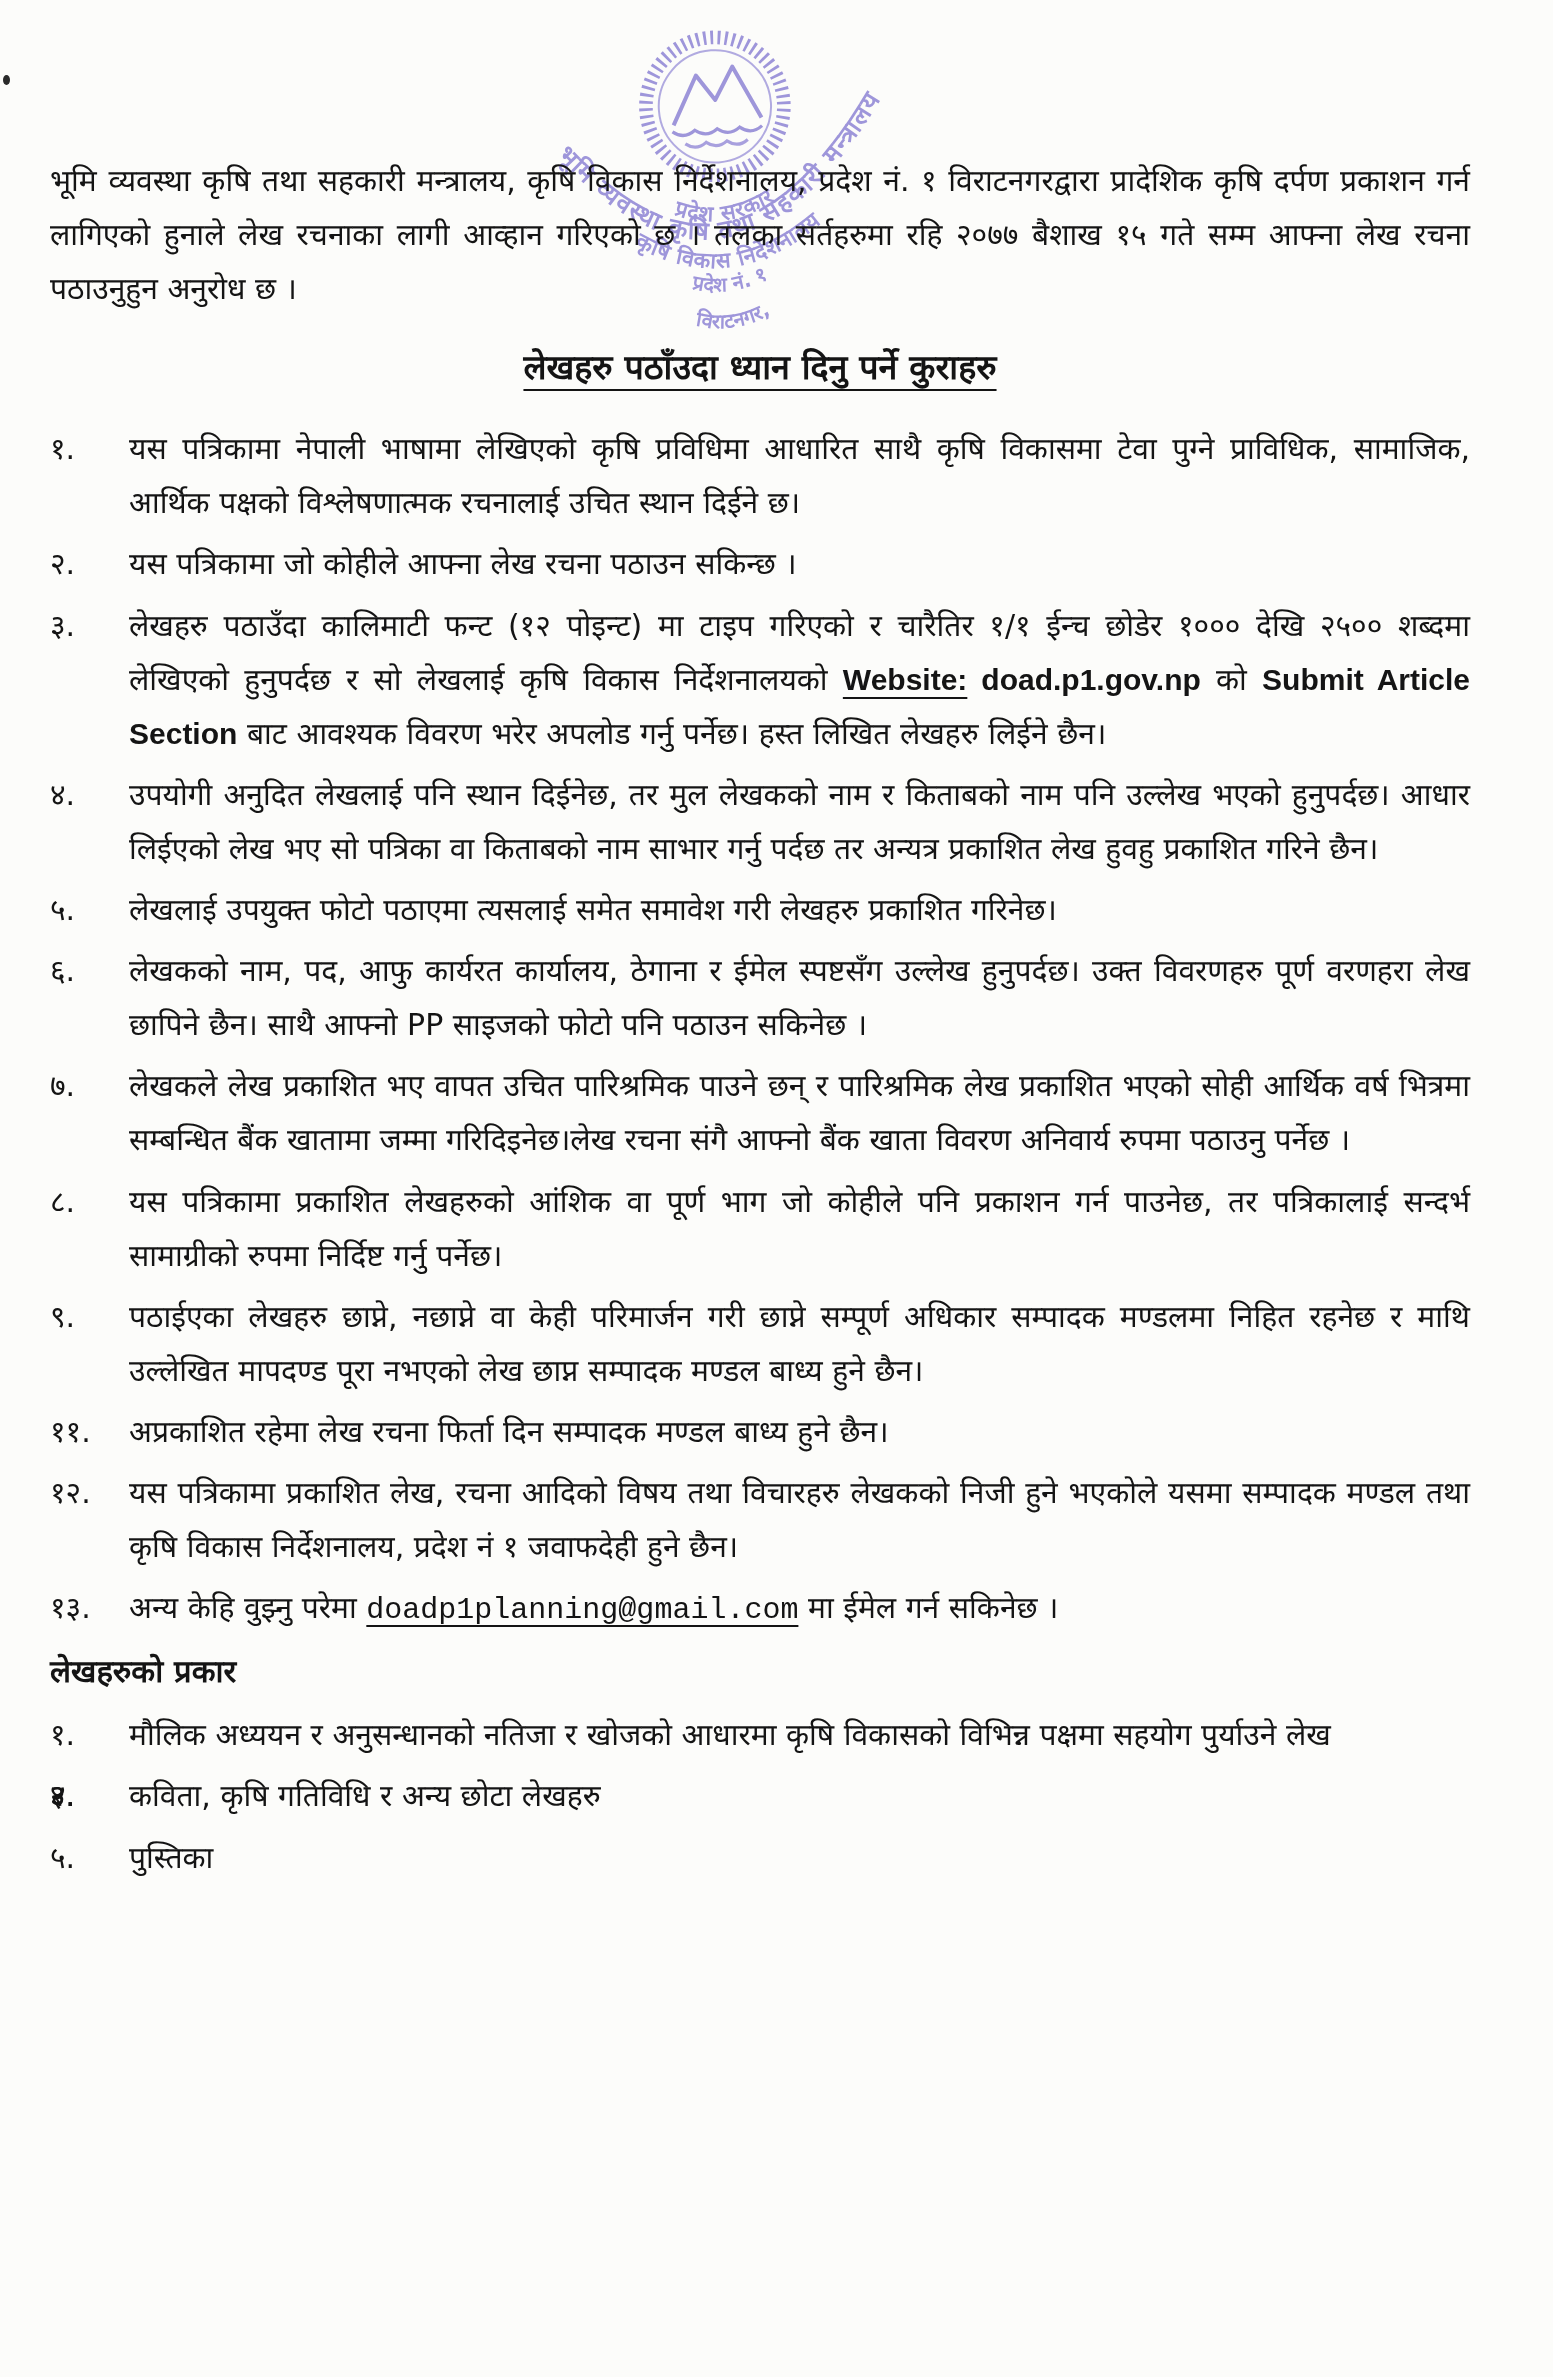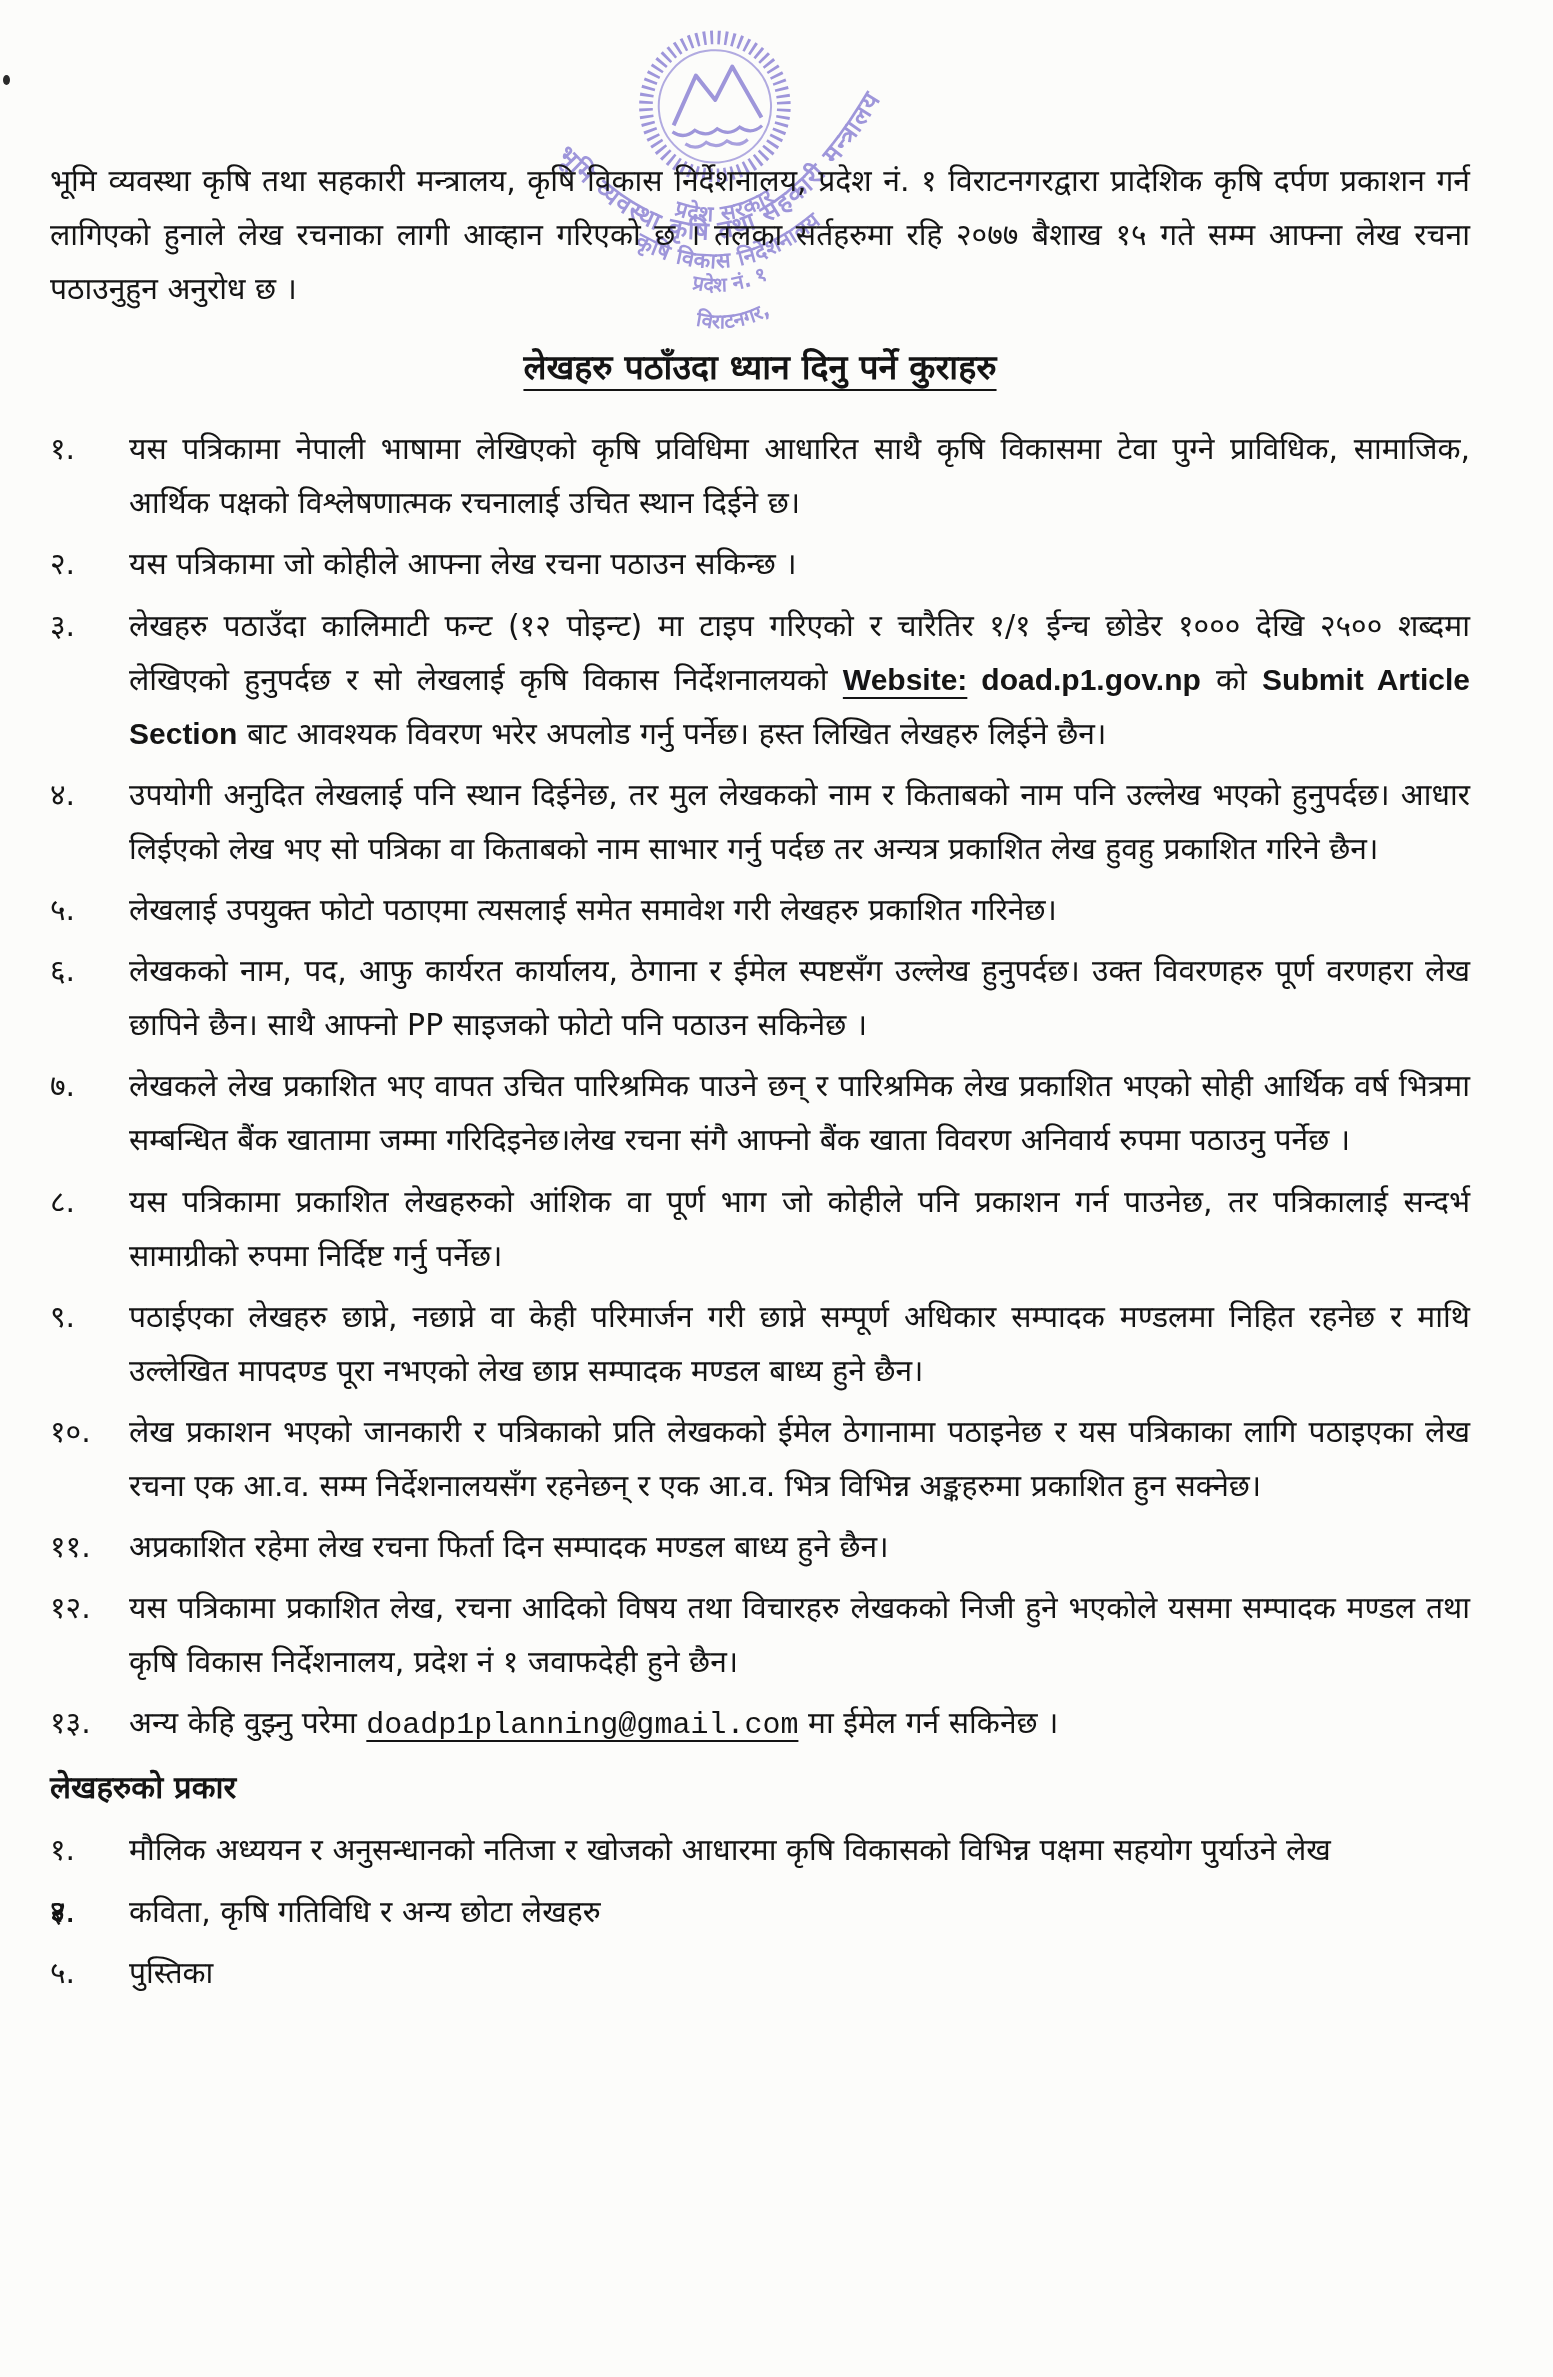--- a/index.html
+++ b/index.html
@@ -174,23 +174,20 @@
       <li>
         <span class="num">७.</span><span>लेखकले लेख प्रकाशित भए वापत उचित पारिश्रमिक पाउने छन् र पारिश्रमिक लेख प्रकाशित भएको सोही आर्थिक वर्ष भित्रमा सम्बन्धित बैंक खातामा जम्मा गरिदिइनेछ।लेख रचना संगै आफ्नो बैंक खाता विवरण अनिवार्य रुपमा पठाउनु पर्नेछ  ।</span>
       </li>
       <li>
         <span class="num">८.</span><span>यस पत्रिकामा प्रकाशित लेखहरुको आंशिक वा पूर्ण भाग जो कोहीले पनि प्रकाशन गर्न पाउनेछ, तर पत्रिकालाई सन्दर्भ सामाग्रीको रुपमा निर्दिष्ट गर्नु पर्नेछ।</span>
       </li>
       <li>
         <span class="num">९.</span><span>पठाईएका लेखहरु छाप्ने, नछाप्ने वा केही परिमार्जन गरी छाप्ने सम्पूर्ण अधिकार सम्पादक मण्डलमा निहित रहनेछ र माथि उल्लेखित मापदण्ड पूरा नभएको लेख छाप्न सम्पादक मण्डल बाध्य हुने छैन।</span>
       </li>
       <li>
-        <span class="num">१०.</span><span>लेख प्रकाशन भएको जानकारी र पत्रिकाको प्रति लेखकको ईमेल ठेगानामा पठाइनेछ र यस पत्रिकाका लागि पठाइएका लेख रचना एक आ.व. सम्म निर्देशनालयसँग रहनेछन् र एक आ.व. भित्र विभिन्न अङ्कहरुमा प्रकाशित हुन सक्नेछ।</span>
-      </li>
-      <li>
         <span class="num">११.</span><span>अप्रकाशित रहेमा लेख रचना फिर्ता दिन सम्पादक मण्डल बाध्य हुने छैन।</span>
       </li>
       <li>
         <span class="num">१२.</span><span>यस पत्रिकामा प्रकाशित लेख, रचना आदिको विषय तथा विचारहरु लेखकको निजी हुने भएकोले यसमा सम्पादक मण्डल तथा कृषि विकास निर्देशनालय, प्रदेश नं १ जवाफदेही हुने छैन।</span>
       </li>
       <li>
         <span class="num">१३.</span><span>अन्य केहि वुझ्नु परेमा </span><span class="lat-n u">doadp1planning@gmail.com</span><span> मा ईमेल गर्न सकिनेछ  ।</span>
       </li>
     </ol>
 

